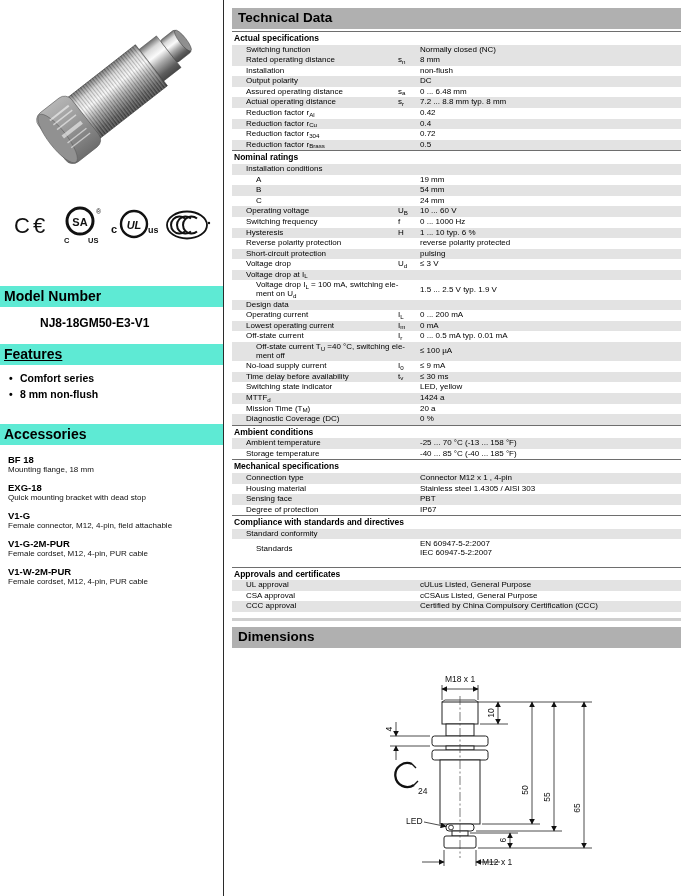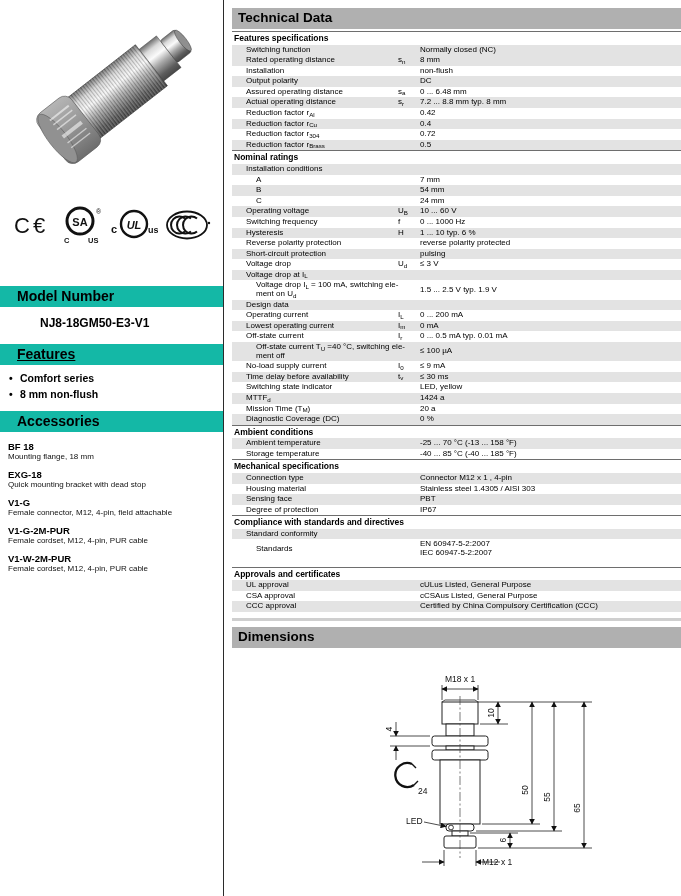--- a/index.html
+++ b/index.html
@@ -7,24 +7,24 @@
   body {
     width:681px; height:896px; overflow:hidden;
     font-family:"Liberation Sans", sans-serif; color:#000;
   }
   .page { display:flex; width:681px; height:896px; background:#fff; }
 
   
   .left-col { width:224px; flex-shrink:0; border-right:1.5px solid #2b2b2b; }
   .photo { margin:4px 6px 0 8px; }
   .logos { display:flex; align-items:center; justify-content:space-between; margin:14px 12px 0 14px; height:42px; }
-  .lbar { background:#14b8a6; font-weight:bold; font-size:14px; padding:2px 17px 3px; line-height:16px; }
+  .lbar { background:#5eead4; font-weight:bold; font-size:14px; padding:2px 4px 3px; line-height:16px; }
   .lbar.model { margin-top:40px; }
   .lbar.feat  { margin-top:10px;text-decoration:underline; }
-  .lbar.acc   { margin-top:9px; }
+  .lbar.acc   { margin-top:22px; }
   .model-value { font-weight:bold; font-size:12px; padding:9px 8px 4px;margin-left:32px; }
   ul.features { list-style:none; padding:5px 8px 0; }
   ul.features li { font-weight:bold; font-size:10.5px; line-height:16px; padding-left:12px; position:relative; }
   ul.features li::before { content:"•"; position:absolute; left:1px; }
   .acc-list { padding:9px 8px 0; }
   .acc-item { margin-bottom:7px; }
   .acc-name { font-weight:bold; font-size:9.5px; line-height:11px; }
   .acc-desc { font-size:8px; line-height:10px; color:#111; }
 
   
@@ -153,21 +153,21 @@
           <div class="acc-desc">Female cordset, M12, 4-pin, PUR cable</div>
         </div>
       </div>
   </aside>
 
   <main class="right-col">
 
     <div class="bar">Technical Data</div>
 
     <div class="tdt" id="tdt">
-        <div class="tsec-header">Features specifications</div>
+        <div class="tsec-header">Actual specifications</div>
         <div class="trow ind1 shade">
           <div class="lbl">Switching function</div>
           <div class="sym"></div>
           <div class="val">Normally closed (NC)</div>
         </div>
         <div class="trow ind1 shade">
           <div class="lbl">Rated operating distance</div>
           <div class="sym">s<span class="sb">n</span></div>
           <div class="val">8 mm</div>
         </div>
@@ -213,21 +213,21 @@
         </div>
         <div class="tsec-header">Nominal ratings</div>
         <div class="trow ind1 shade">
           <div class="lbl">Installation conditions</div>
           <div class="sym"></div>
           <div class="val"></div>
         </div>
         <div class="trow ind2">
           <div class="lbl">A</div>
           <div class="sym"></div>
-          <div class="val">7 mm</div>
+          <div class="val">19 mm</div>
         </div>
         <div class="trow ind2 shade">
           <div class="lbl">B</div>
           <div class="sym"></div>
           <div class="val">54 mm</div>
         </div>
         <div class="trow ind2">
           <div class="lbl">C</div>
           <div class="sym"></div>
           <div class="val">24 mm</div>

